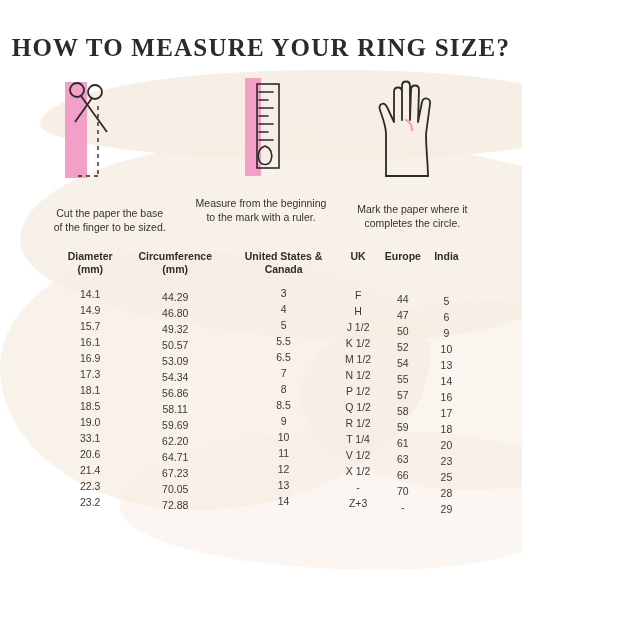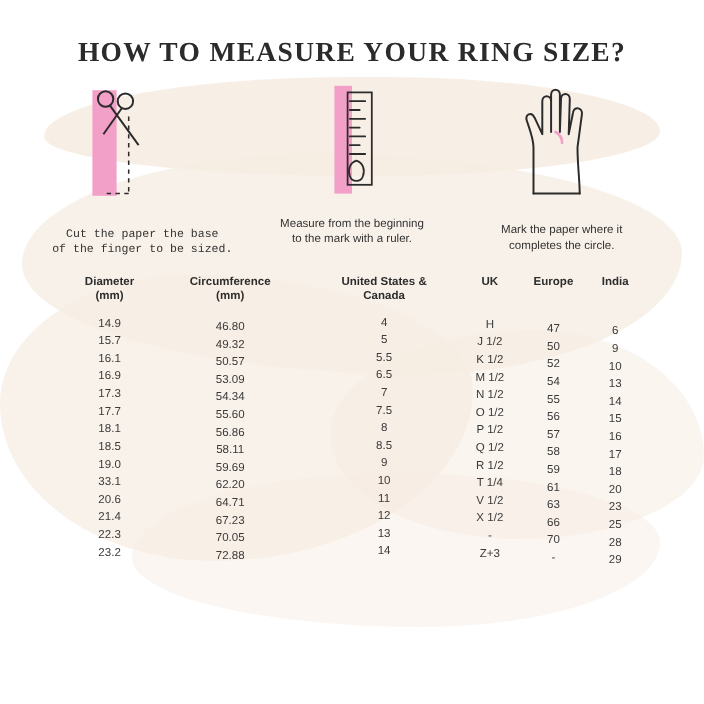--- a/index.html
+++ b/index.html
@@ -8,21 +8,21 @@
   }
   body {
     width: 640px;
     height: 640px;
     background: #ffffff;
     font-family: "Liberation Sans", sans-serif;
     overflow: hidden;
   }
   #page {
     position: relative;
-    width: 640px;
+    width: 522px;
     height: 640px;
     background: #ffffff;
     overflow: hidden;
   }
 
   
   .brush {
     position: absolute;
     background: #f6ece2;
     z-index: 0;
@@ -83,21 +83,21 @@
     display: flex;
     align-items: flex-end;
     justify-content: center;
   }
   .step-caption {
     margin-top: 14px;
     font-size: 10.5px;
     line-height: 14px;
     color: #333;
   }
-  .step-1 .step-caption { margin-top: 18px; font-family: Liberation Mono, monospace; }
+  .step-1 .step-caption { margin-top: 18px; }
   .step-3 .step-caption { margin-top: 8px; }
 
   
   .table-wrap {
     margin-top: 16px;
     padding: 0 58px;
   }
   table.size-table {
     width: 100%;
     border-collapse: collapse;
@@ -216,20 +216,28 @@
 (mm)</th>
             <th class="h2" style="white-space: pre-line;">United States &amp;
 Canada</th>
             <th class="h3" style="white-space: pre-line;">UK</th>
             <th class="h4" style="white-space: pre-line;">Europe</th>
             <th class="h5" style="white-space: pre-line;">India</th>
           </tr>
         </thead>
         <tbody>
             <tr>
+              <td class="c0">14.1</td>
+              <td class="c1">44.29</td>
+              <td class="c2">3</td>
+              <td class="c3">F</td>
+              <td class="c4">44</td>
+              <td class="c5">5</td>
+            </tr>
+            <tr>
               <td class="c0">14.9</td>
               <td class="c1">46.80</td>
               <td class="c2">4</td>
               <td class="c3">H</td>
               <td class="c4">47</td>
               <td class="c5">6</td>
             </tr>
             <tr>
               <td class="c0">15.7</td>
               <td class="c1">49.32</td>
@@ -256,28 +264,20 @@
             </tr>
             <tr>
               <td class="c0">17.3</td>
               <td class="c1">54.34</td>
               <td class="c2">7</td>
               <td class="c3">N 1/2</td>
               <td class="c4">55</td>
               <td class="c5">14</td>
             </tr>
             <tr>
-              <td class="c0">17.7</td>
-              <td class="c1">55.60</td>
-              <td class="c2">7.5</td>
-              <td class="c3">O 1/2</td>
-              <td class="c4">56</td>
-              <td class="c5">15</td>
-            </tr>
-            <tr>
               <td class="c0">18.1</td>
               <td class="c1">56.86</td>
               <td class="c2">8</td>
               <td class="c3">P 1/2</td>
               <td class="c4">57</td>
               <td class="c5">16</td>
             </tr>
             <tr>
               <td class="c0">18.5</td>
               <td class="c1">58.11</td>

